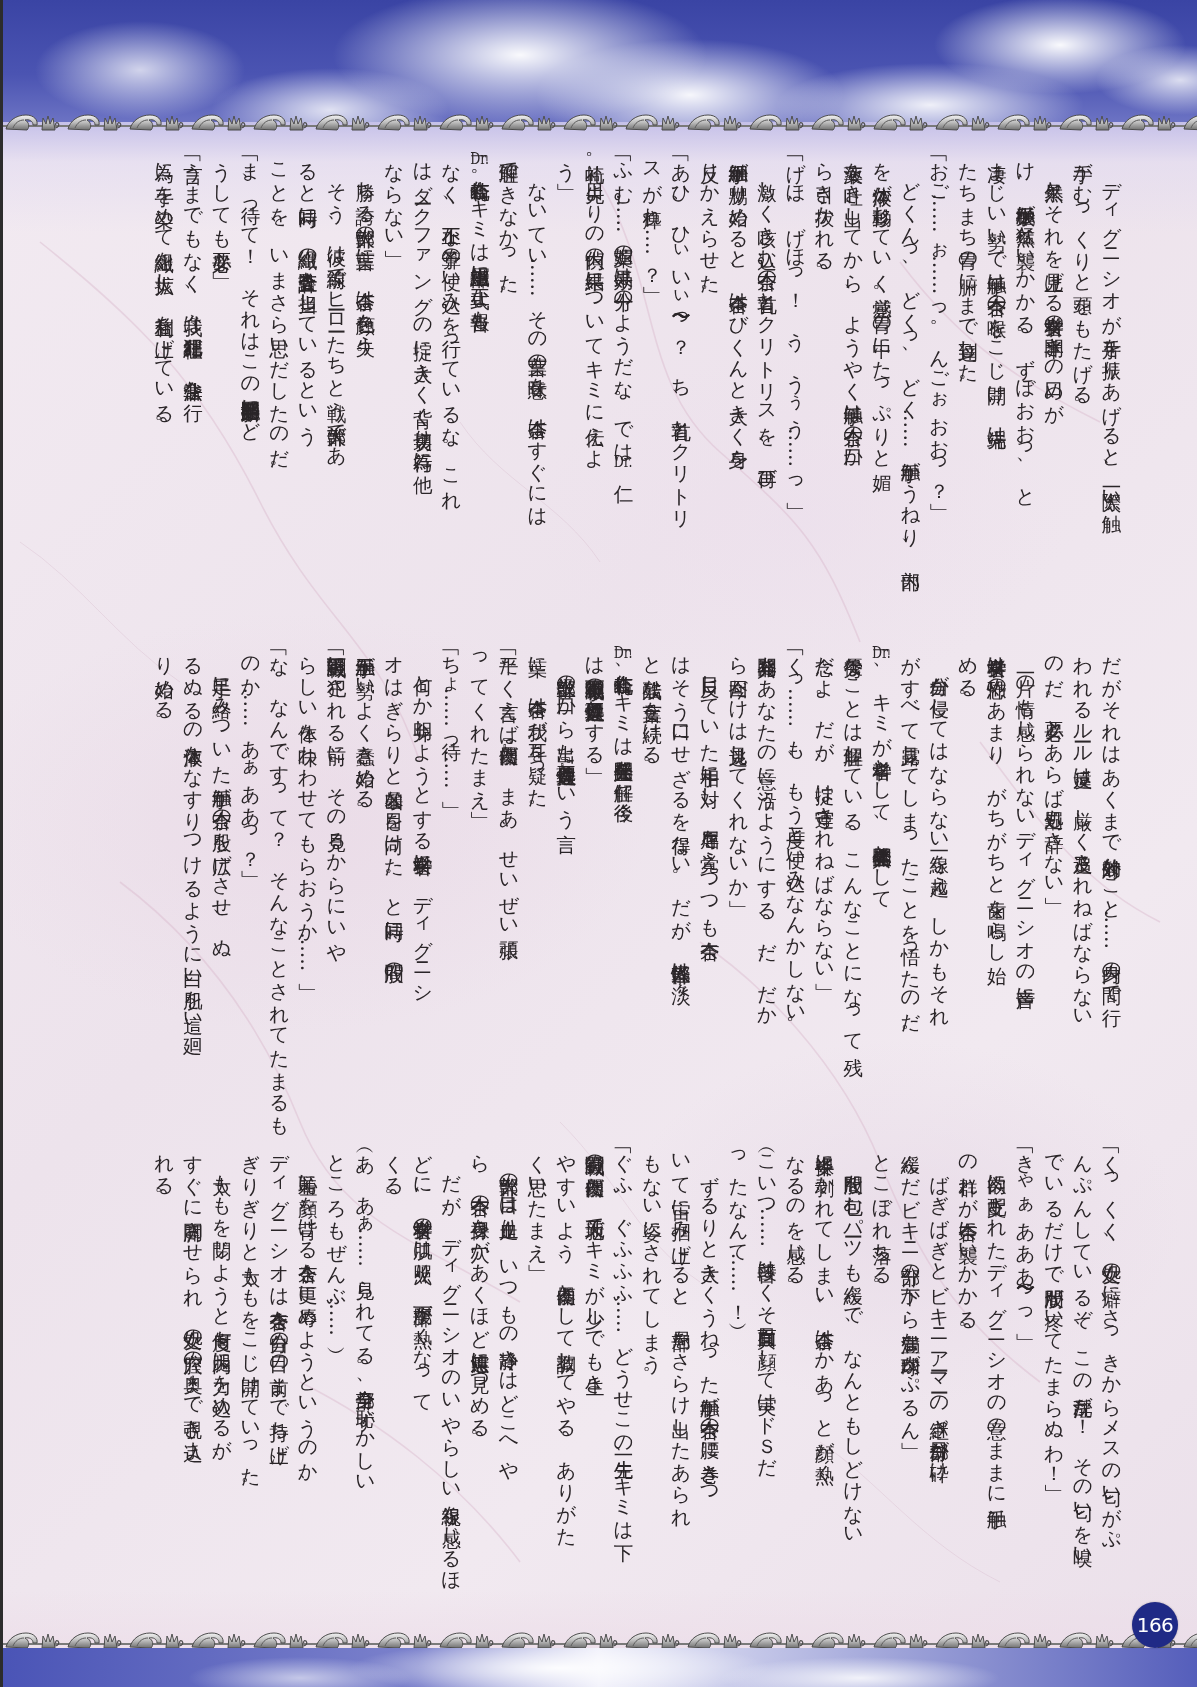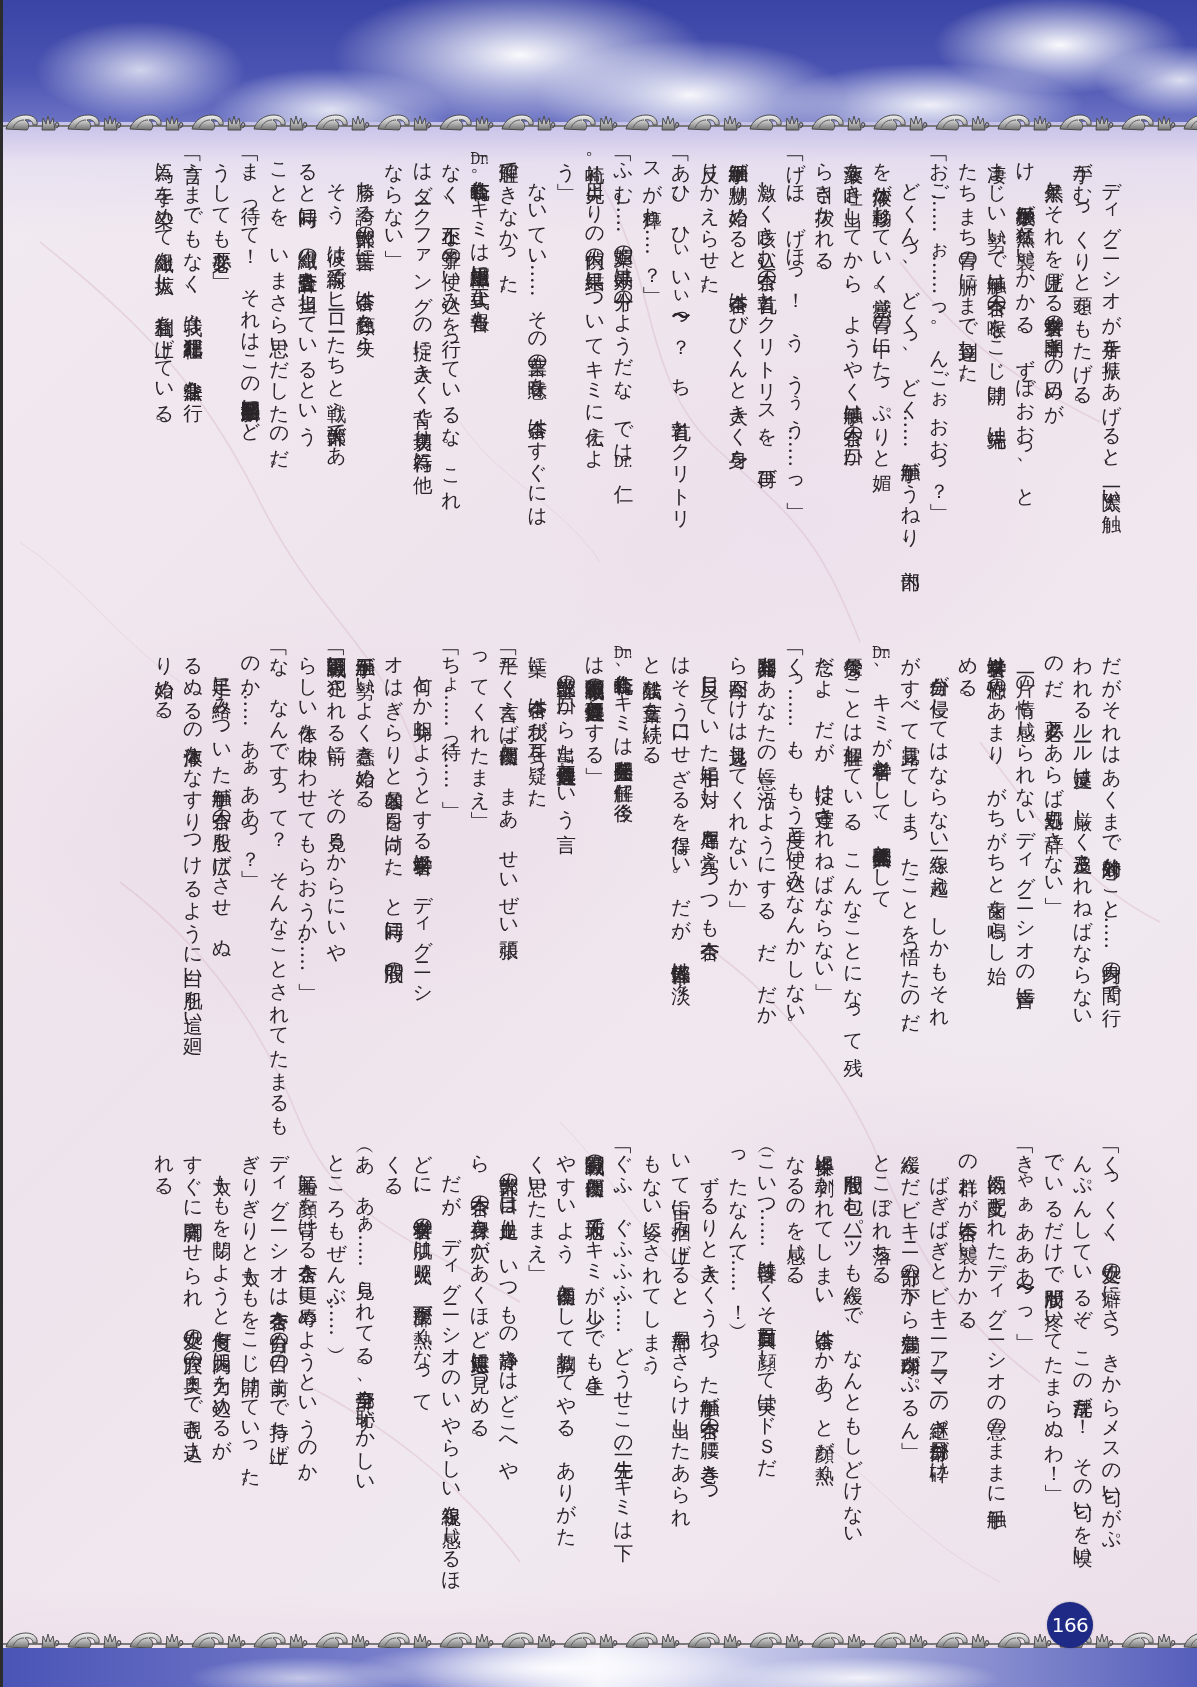--- a/index.html
+++ b/index.html
@@ -54,21 +54,21 @@
     .block.b2 { top: 1141px; }
     .col {
       line-height: 28.7px;
       white-space: nowrap;
       text-orientation: mixed;
       letter-spacing: 0;
     }
     .tcy { text-combine-upright: all; font-size: 17px; }
 
     .page-number {
-      position: absolute; left: 1047px; top: 1602px; width: 46px; height: 46px;
+      position: absolute; left: 1132px; top: 1602px; width: 46px; height: 46px;
       border-radius: 50%; background: #1f2a86;
       box-shadow: 0 0 2px rgba(0,0,0,.3);
       display: flex; align-items: center; justify-content: center;
       color: #ffffff; font-family: "DejaVu Sans", sans-serif; font-size: 20px;
       letter-spacing: -0.5px;
     }
   </style>
 </head>
 <body>
 

